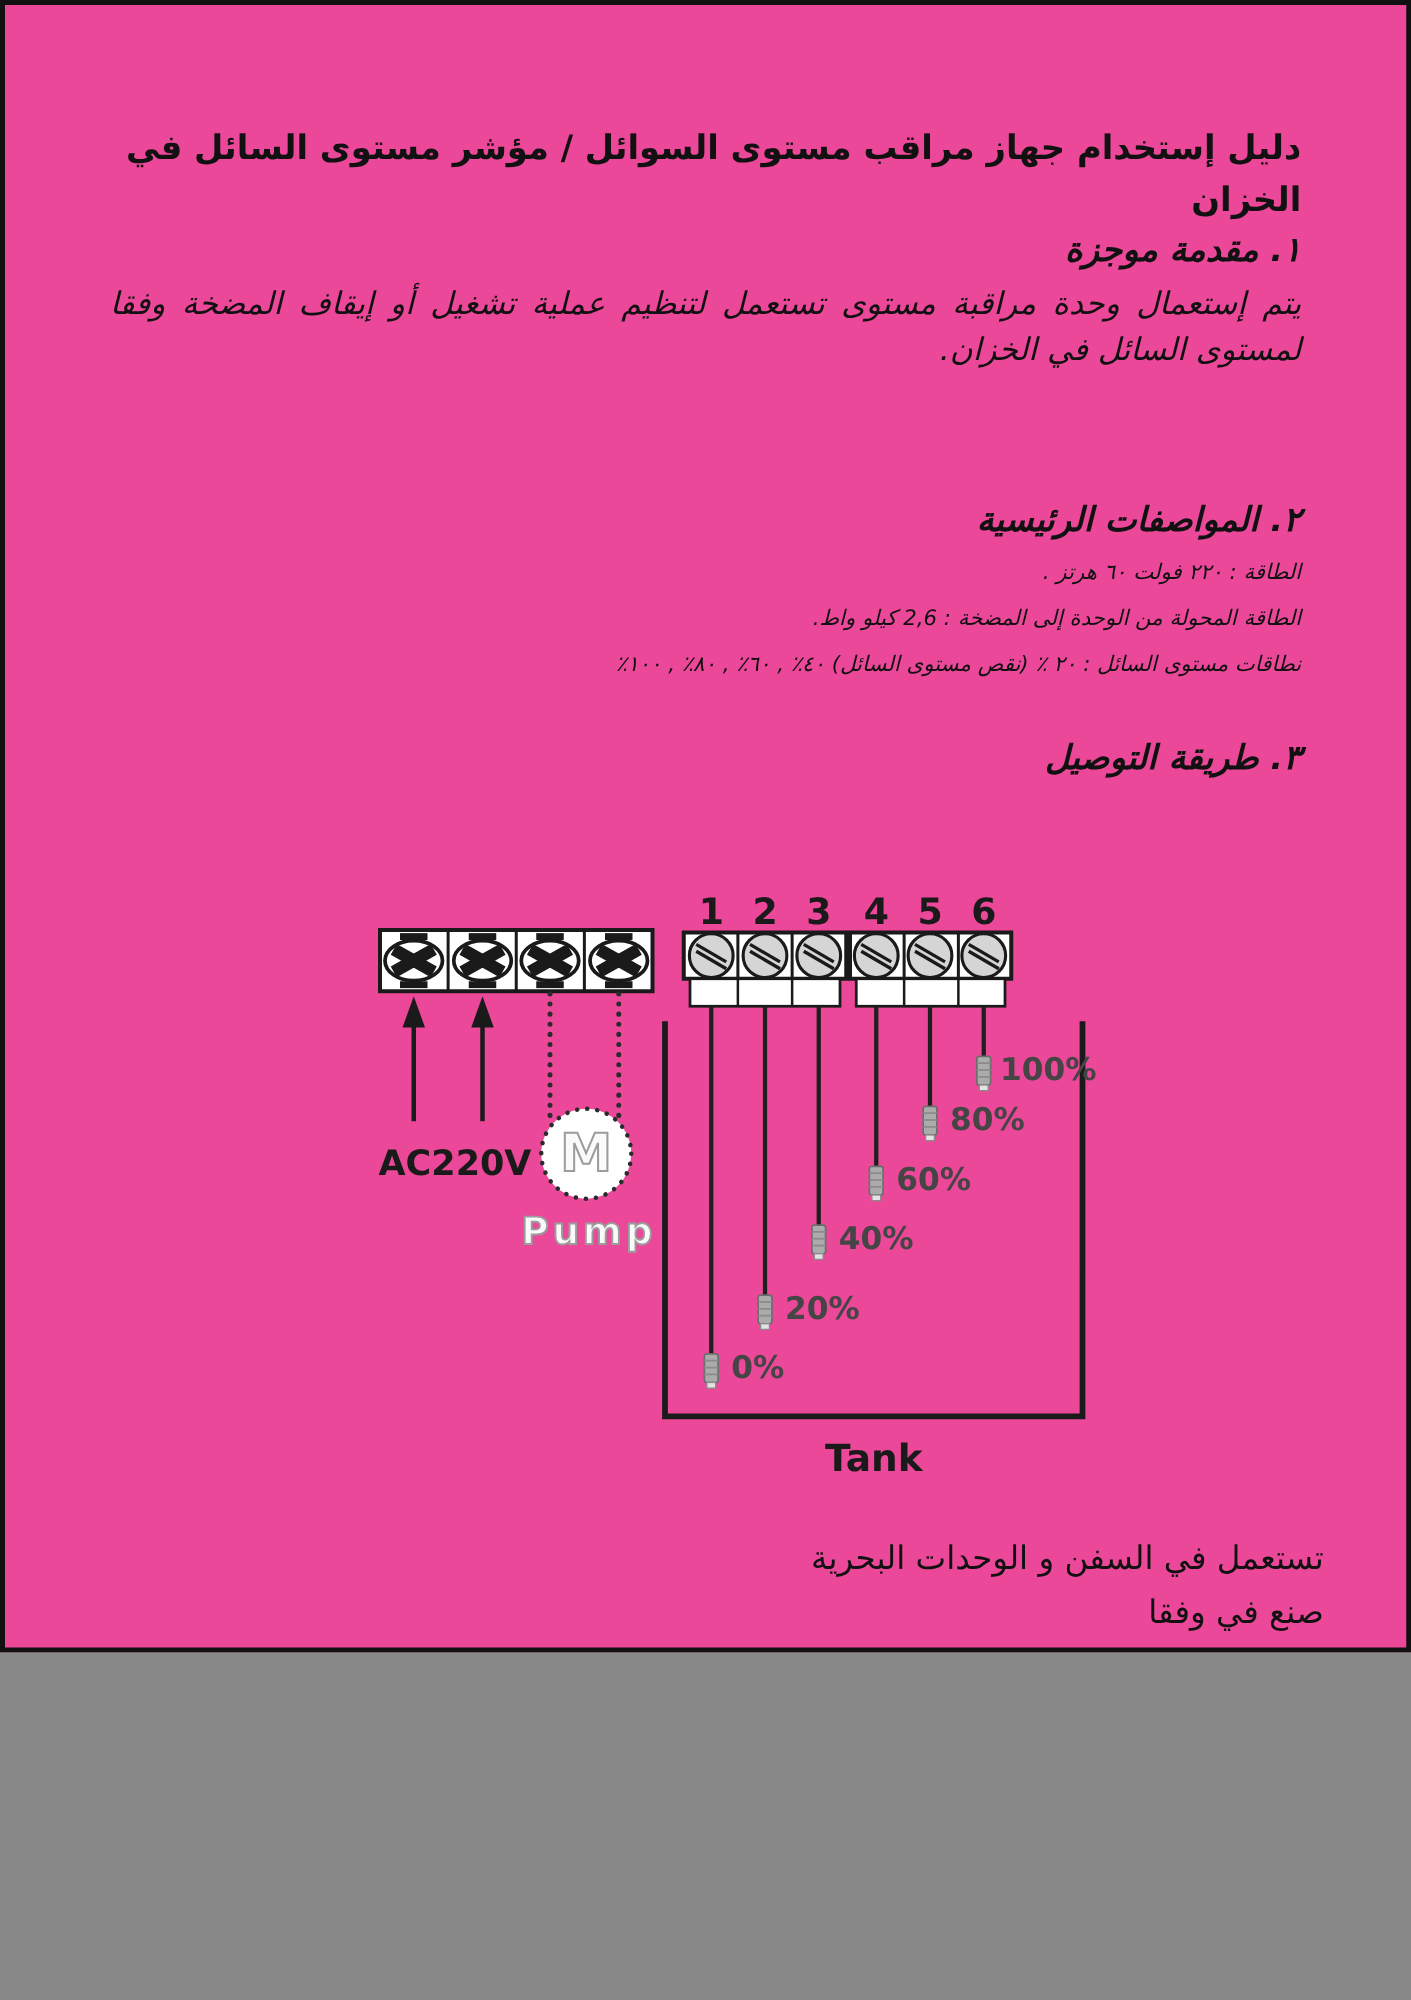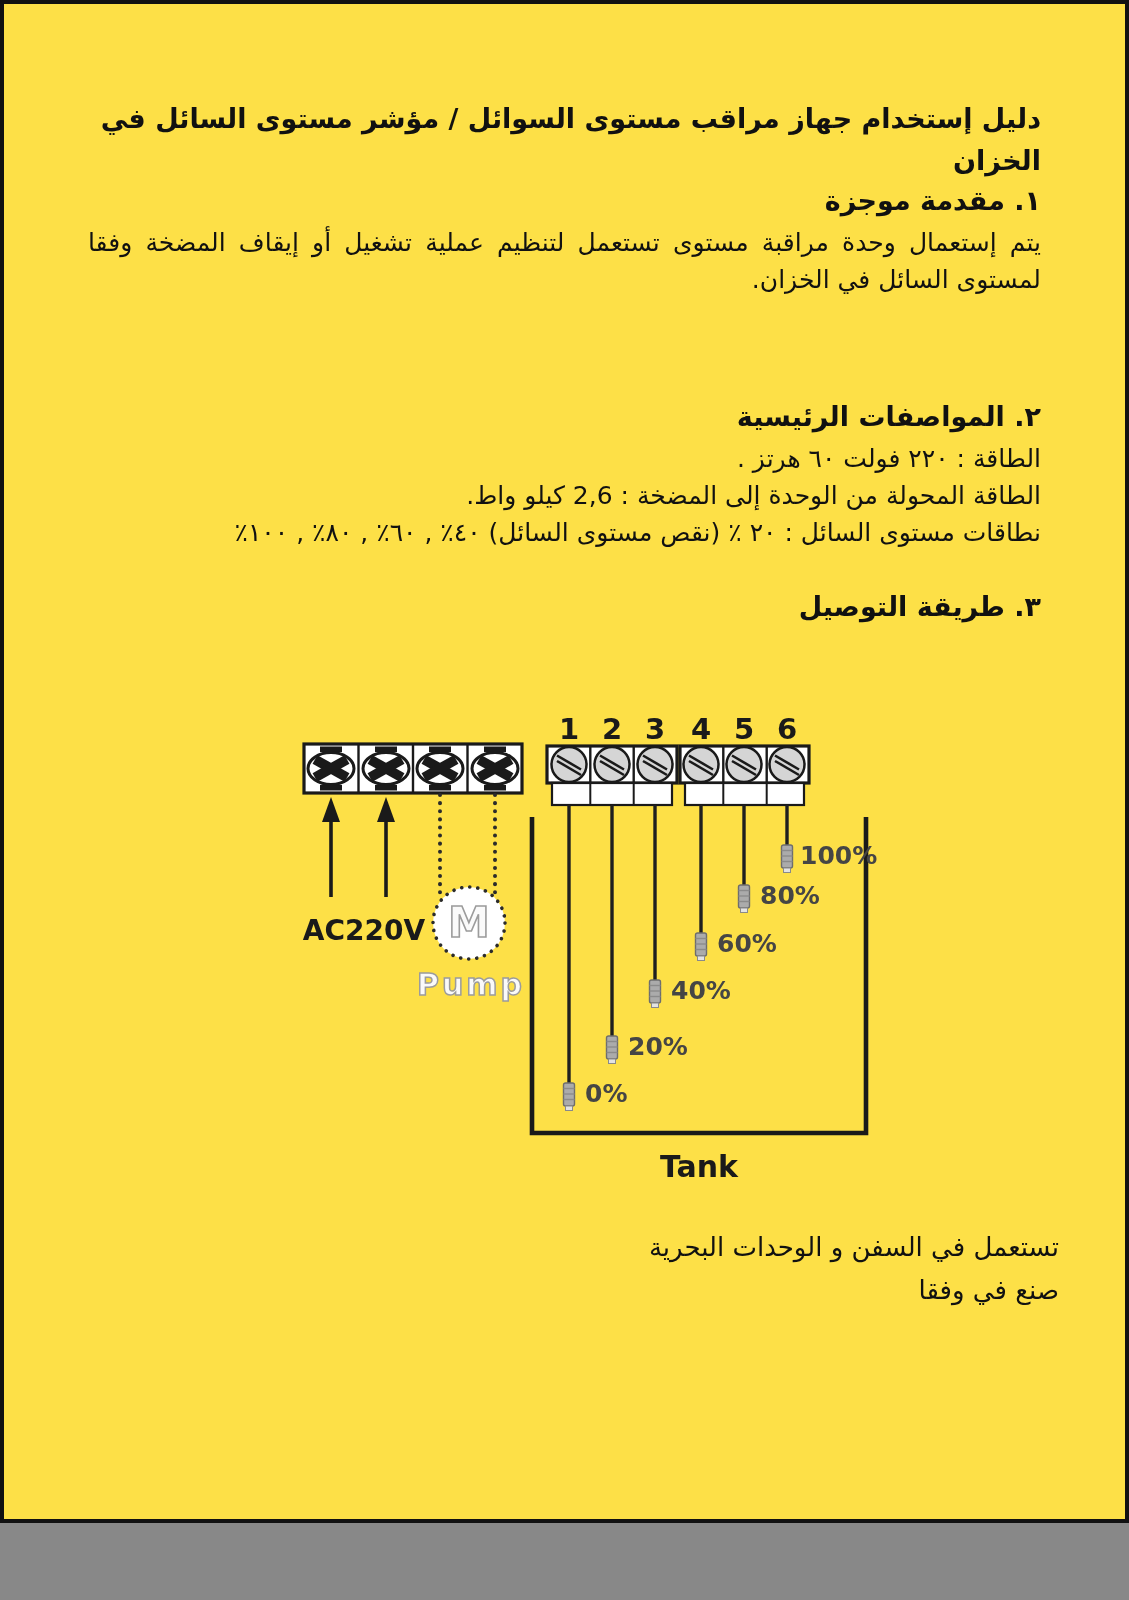--- a/index.html
+++ b/index.html
@@ -1,46 +1,46 @@
 <!DOCTYPE html>
 <html><head>
 <meta charset="utf-8">
 <style>
   html, body { margin: 0; padding: 0; background: #888; }
   * { box-sizing: border-box; }
   .page {
     position: relative;
     width: 1129px;
-    height: 1523px;
+    height: 1322px;
     margin: 0 auto;
-    background: #fde047;
+    background: #ec4899;
     border: 4px solid #111111;
     overflow: hidden;
     font-family: "DejaVu Sans", sans-serif;
     color: #111111;
   }
   .rtl { direction: rtl; unicode-bidi: plaintext; }
   .abs { position: absolute; }
 
   .doc-title {
     top: 94px; right: 84px; left: 84px;
     font-size: 27px; font-weight: bold;
     text-align: right; line-height: 1.55;
   }
-  .section { right: 84px; left: 84px; }
+  .section { right: 84px; left: 84px; font-style: italic; }
   .sec-heading {
     font-size: 27px; font-weight: bold;
     text-align: right; margin: 0 0 4px 0; line-height: 1.4;
   }
   .para {
     font-size: 25px; line-height: 37px;
     text-align: justify; margin: 0;
   }
   .spec-line {
-    font-size: 25px; line-height: 37px;
+    font-size: 17px; line-height: 37px;
     text-align: right; margin: 0;
   }
   .sec-intro  { top: 178px; }
   .sec-specs  { top: 394px; }
   .sec-wiring { top: 584px; }
 
   .footer-note {
     top: 1222px; right: 66px; left: 84px;
     font-size: 26px; line-height: 43px;
     text-align: right;

